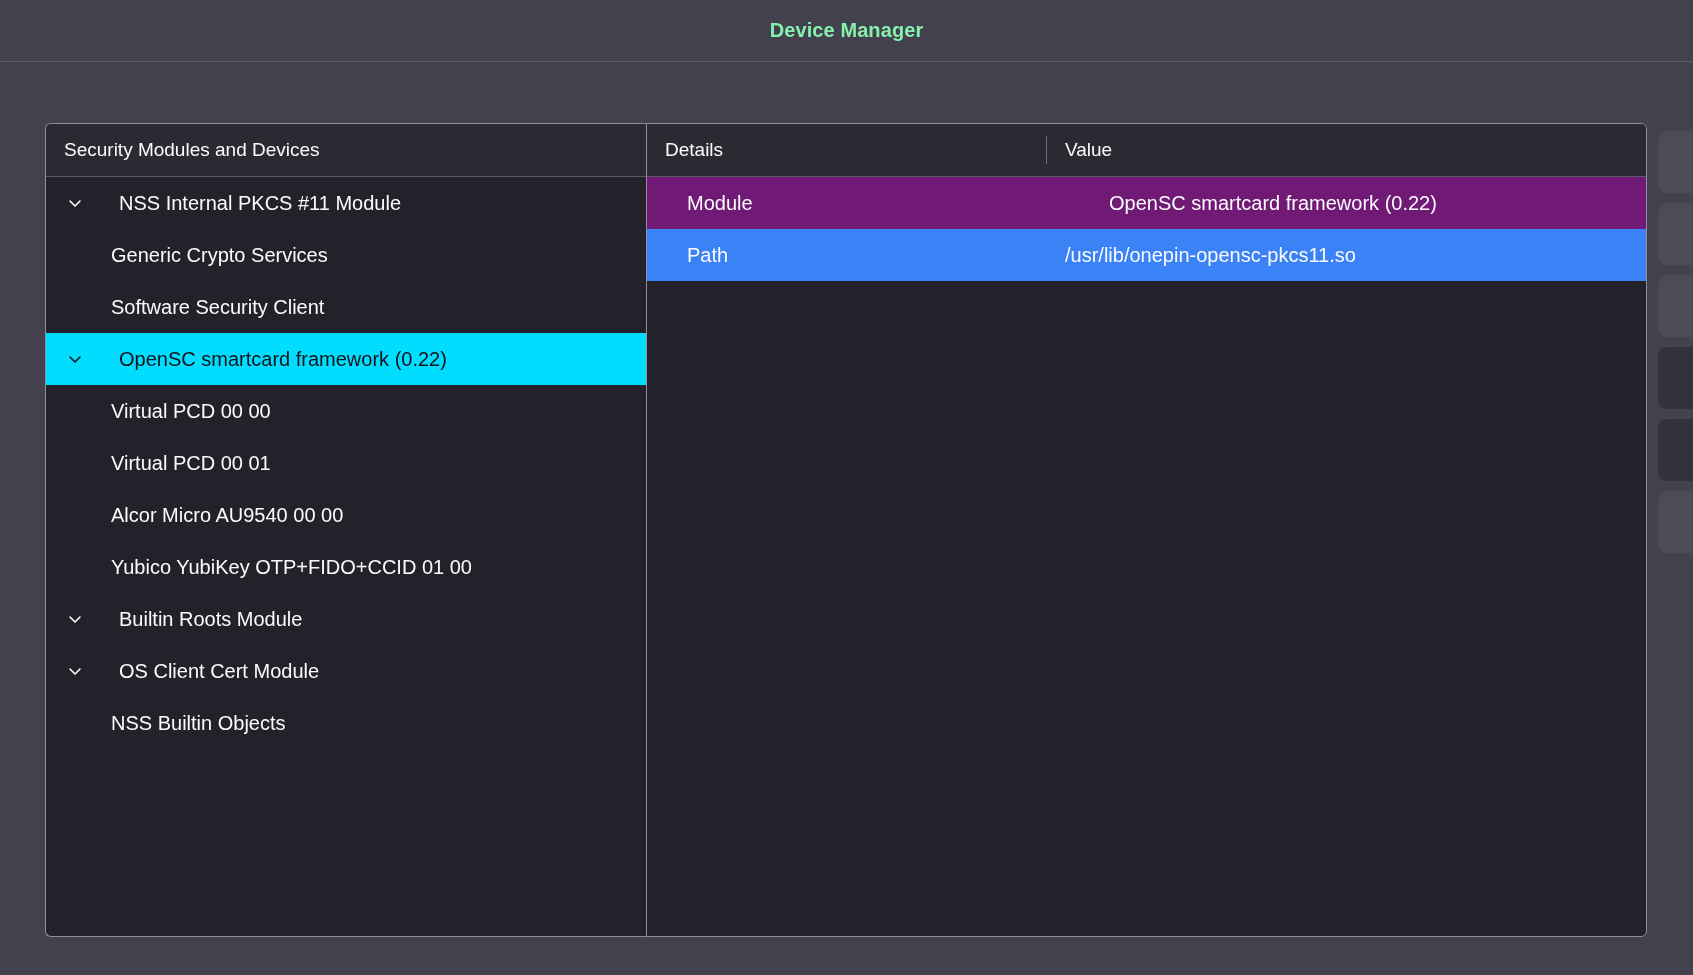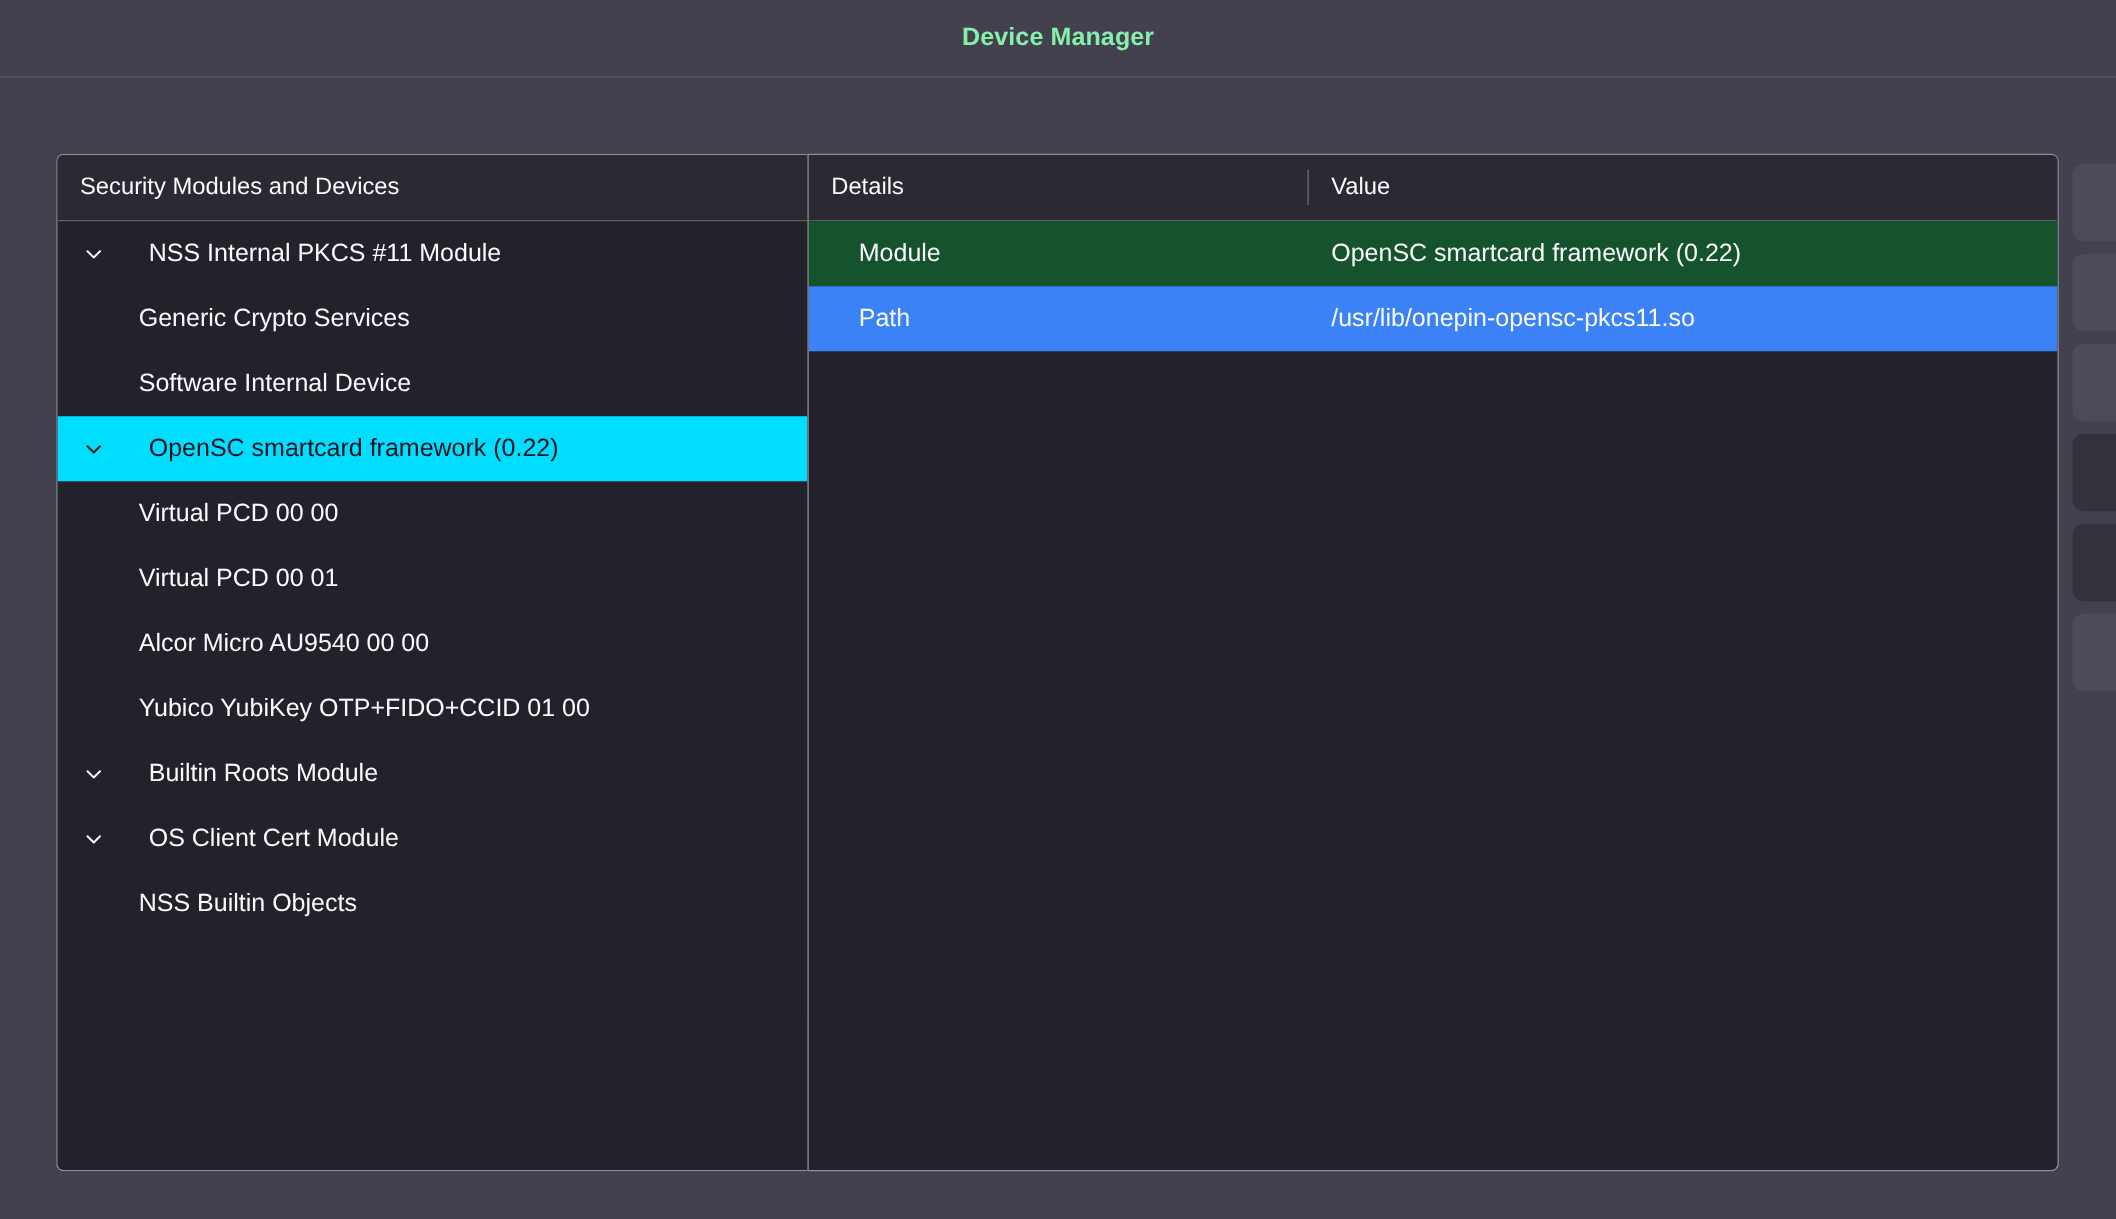--- a/index.html
+++ b/index.html
@@ -144,21 +144,21 @@
 
   
   .detail-row {
     height: 52px;
     display: flex;
     align-items: center;
     font-size: 20px;
     color: #fbfbfe;
     white-space: nowrap;
   }
-  .detail-row.odd { background: #14532d; }
+  .detail-row.odd { background: #701a75; gap: 44px; }
   .detail-row.even { background: #3b82f6; }
 
   .detail-key {
     width: 400px;
     padding-left: 40px;
   }
   .detail-val {
     flex: 1;
     padding-left: 18px;
   }
@@ -202,21 +202,21 @@
               <svg width="16" height="16" viewBox="0 0 16 16" aria-hidden="true">
                 <path d="M3 6 L8 11 L13 6" fill="none" stroke="#fbfbfe" stroke-width="1.6" stroke-linecap="round" stroke-linejoin="round"></path>
               </svg>
             </span>
             <span class="tree-label">NSS Internal PKCS #11 Module</span>
           </div>
           <div class="tree-row level-1">
             <span class="tree-label">Generic Crypto Services</span>
           </div>
           <div class="tree-row level-1">
-            <span class="tree-label">Software Internal Device</span>
+            <span class="tree-label">Software Security Client</span>
           </div>
           <div class="tree-row level-0 selected">
             <span class="chevron">
               <svg width="16" height="16" viewBox="0 0 16 16" aria-hidden="true">
                 <path d="M3 6 L8 11 L13 6" fill="none" stroke="#15141a" stroke-width="1.6" stroke-linecap="round" stroke-linejoin="round"></path>
               </svg>
             </span>
             <span class="tree-label">OpenSC smartcard framework (0.22)</span>
           </div>
           <div class="tree-row level-1">

